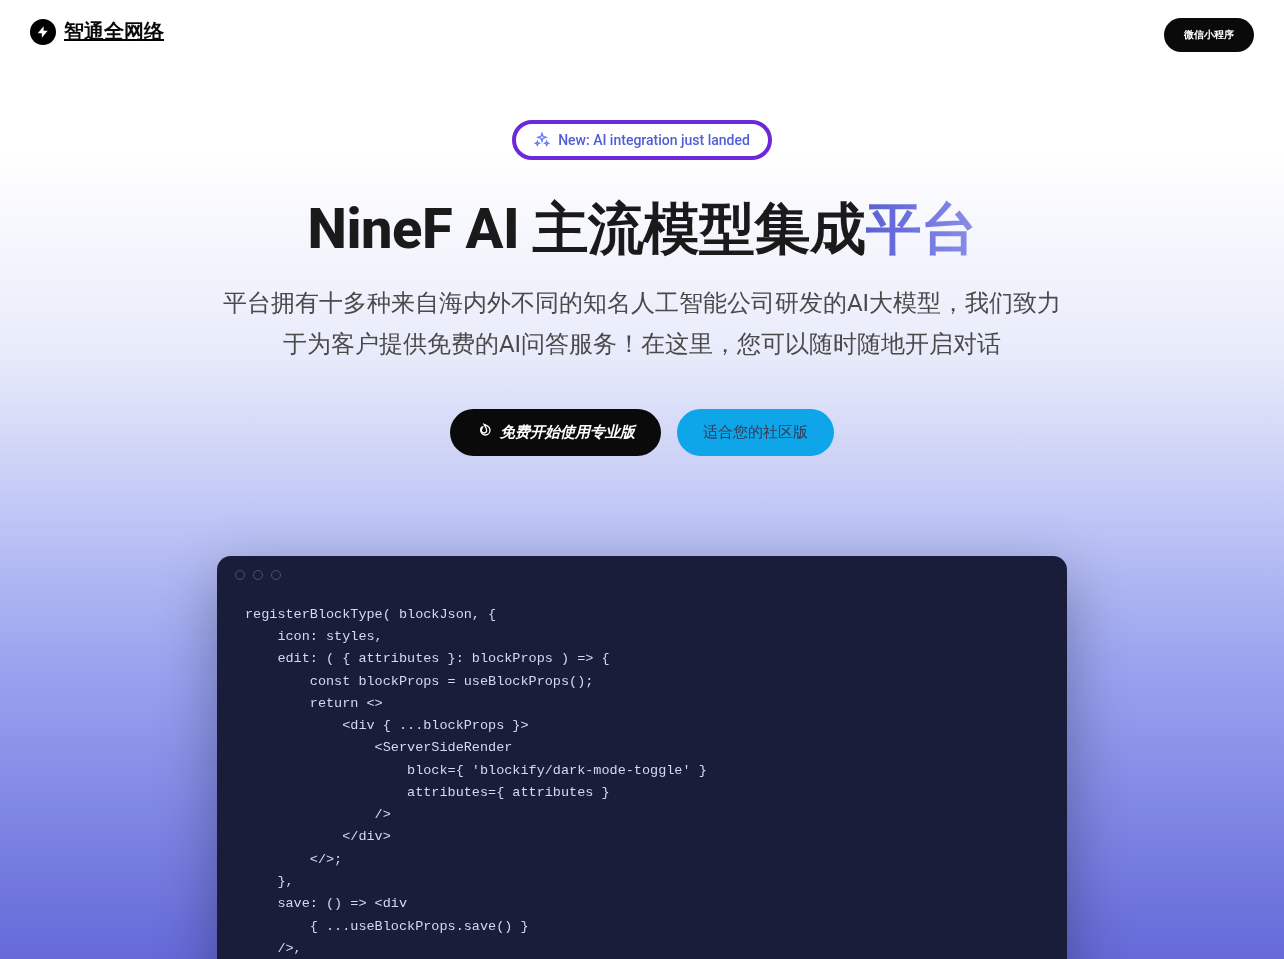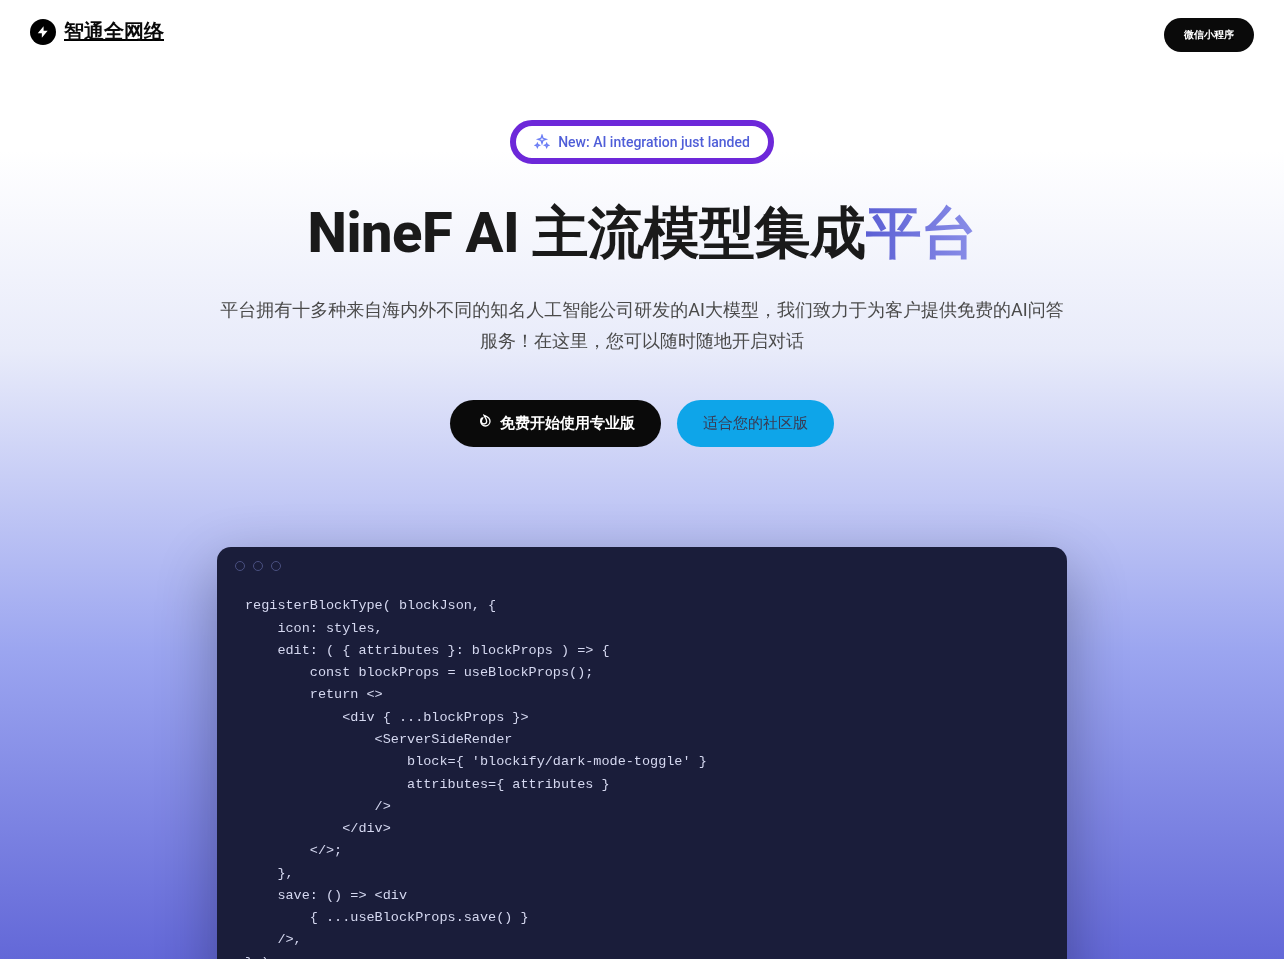--- a/index.html
+++ b/index.html
@@ -51,21 +51,21 @@
   text-align: center;
   padding: 50px 20px 40px;
   max-width: 900px;
   margin: 0 auto;
 }
 .badge {
   display: inline-flex;
   align-items: center;
   gap: 8px;
   background: #fff;
-  border: 6px solid #6d28d9;
+  border: 4px solid #6d28d9;
   color: #4f5ed8;
   padding: 8px 18px;
   border-radius: 24px;
   font-size: 14px;
   font-weight: 500;
   cursor: pointer;
 }
 .badge-icon {
   color: #6b7df5;
   display: flex;
@@ -78,22 +78,22 @@
   line-height: 1.2;
   letter-spacing: -0.5px;
 }
 .title .accent {
   background: linear-gradient(90deg, #5b5fd4 0%, #8b8fe8 100%);
   -webkit-background-clip: text;
   -webkit-text-fill-color: transparent;
   background-clip: text;
 }
 .subtitle {
-  margin-top: 28px;
-  font-size: 18px;
+  margin-top: 20px;
+  font-size: 24px;
   color: #4a4a4a;
   line-height: 1.7;
   max-width: 850px;
   margin-left: auto;
   margin-right: auto;
 }
 .cta-row {
   margin-top: 44px;
   display: flex;
   justify-content: center;
@@ -104,20 +104,21 @@
   align-items: center;
   gap: 8px;
   background: #0a0a0a;
   color: #fff;
   border: none;
   padding: 14px 26px;
   border-radius: 28px;
   font-size: 15px;
   font-weight: 600;
   cursor: pointer;
+  font-style: italic;
 }
 .btn-secondary {
   background: #0ea5e9;
   color: #3a3a52;
   border: none;
   padding: 14px 26px;
   border-radius: 28px;
   font-size: 15px;
   font-weight: 500;
   cursor: pointer;

